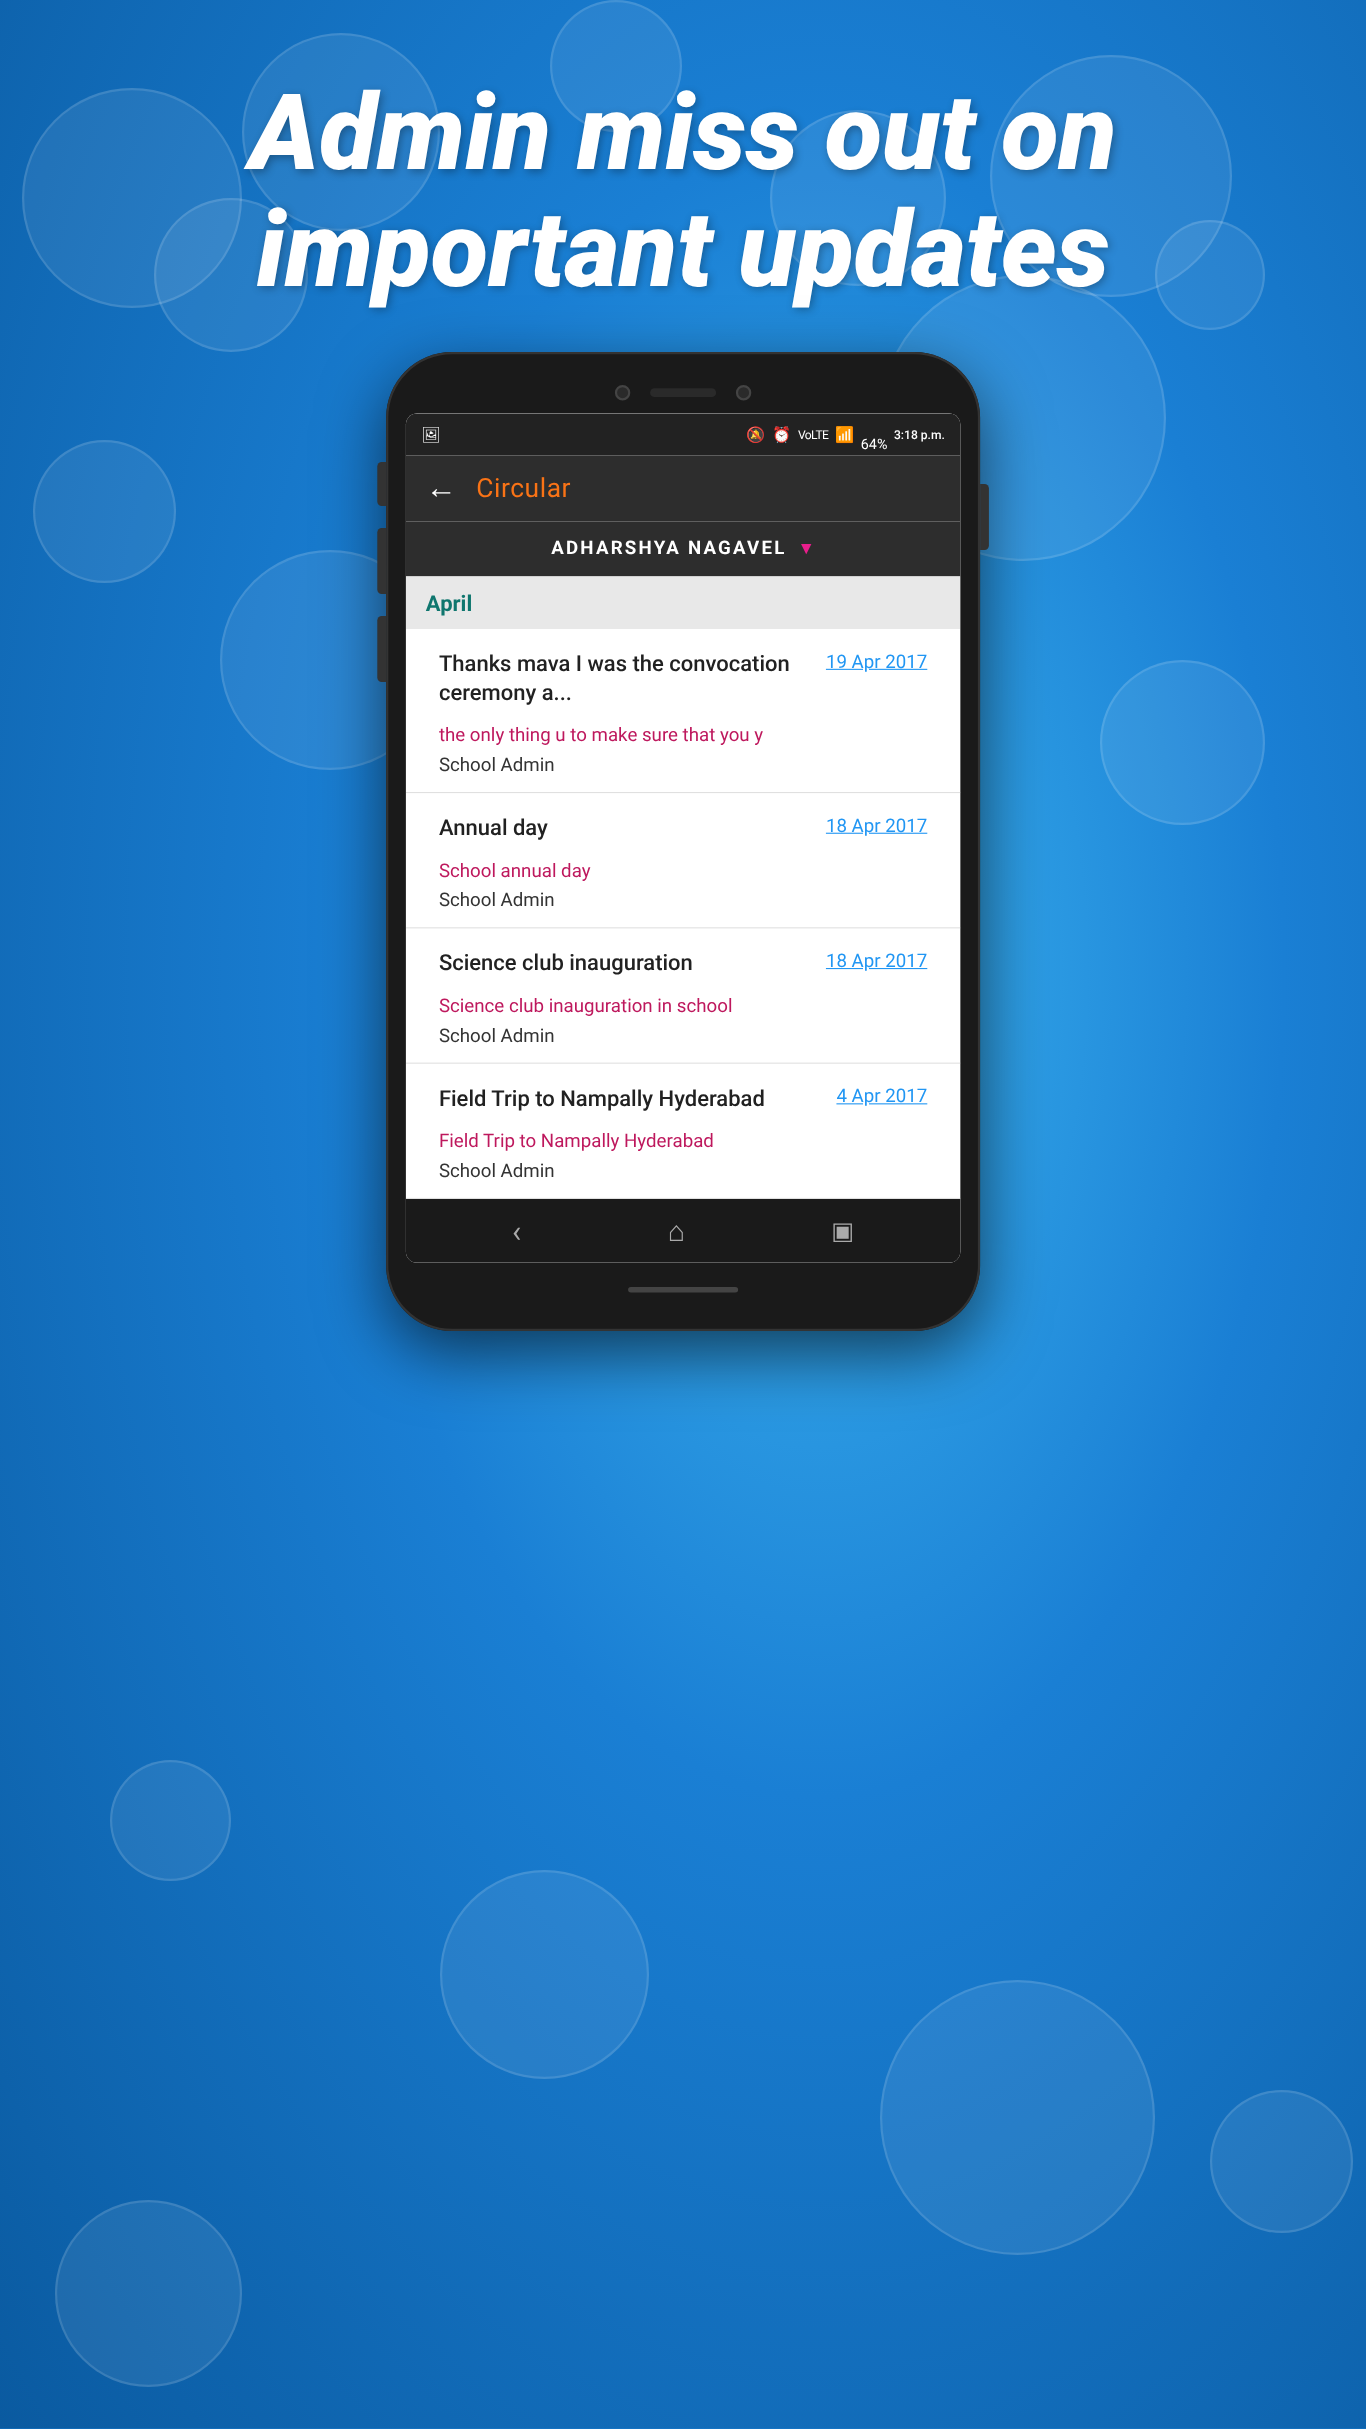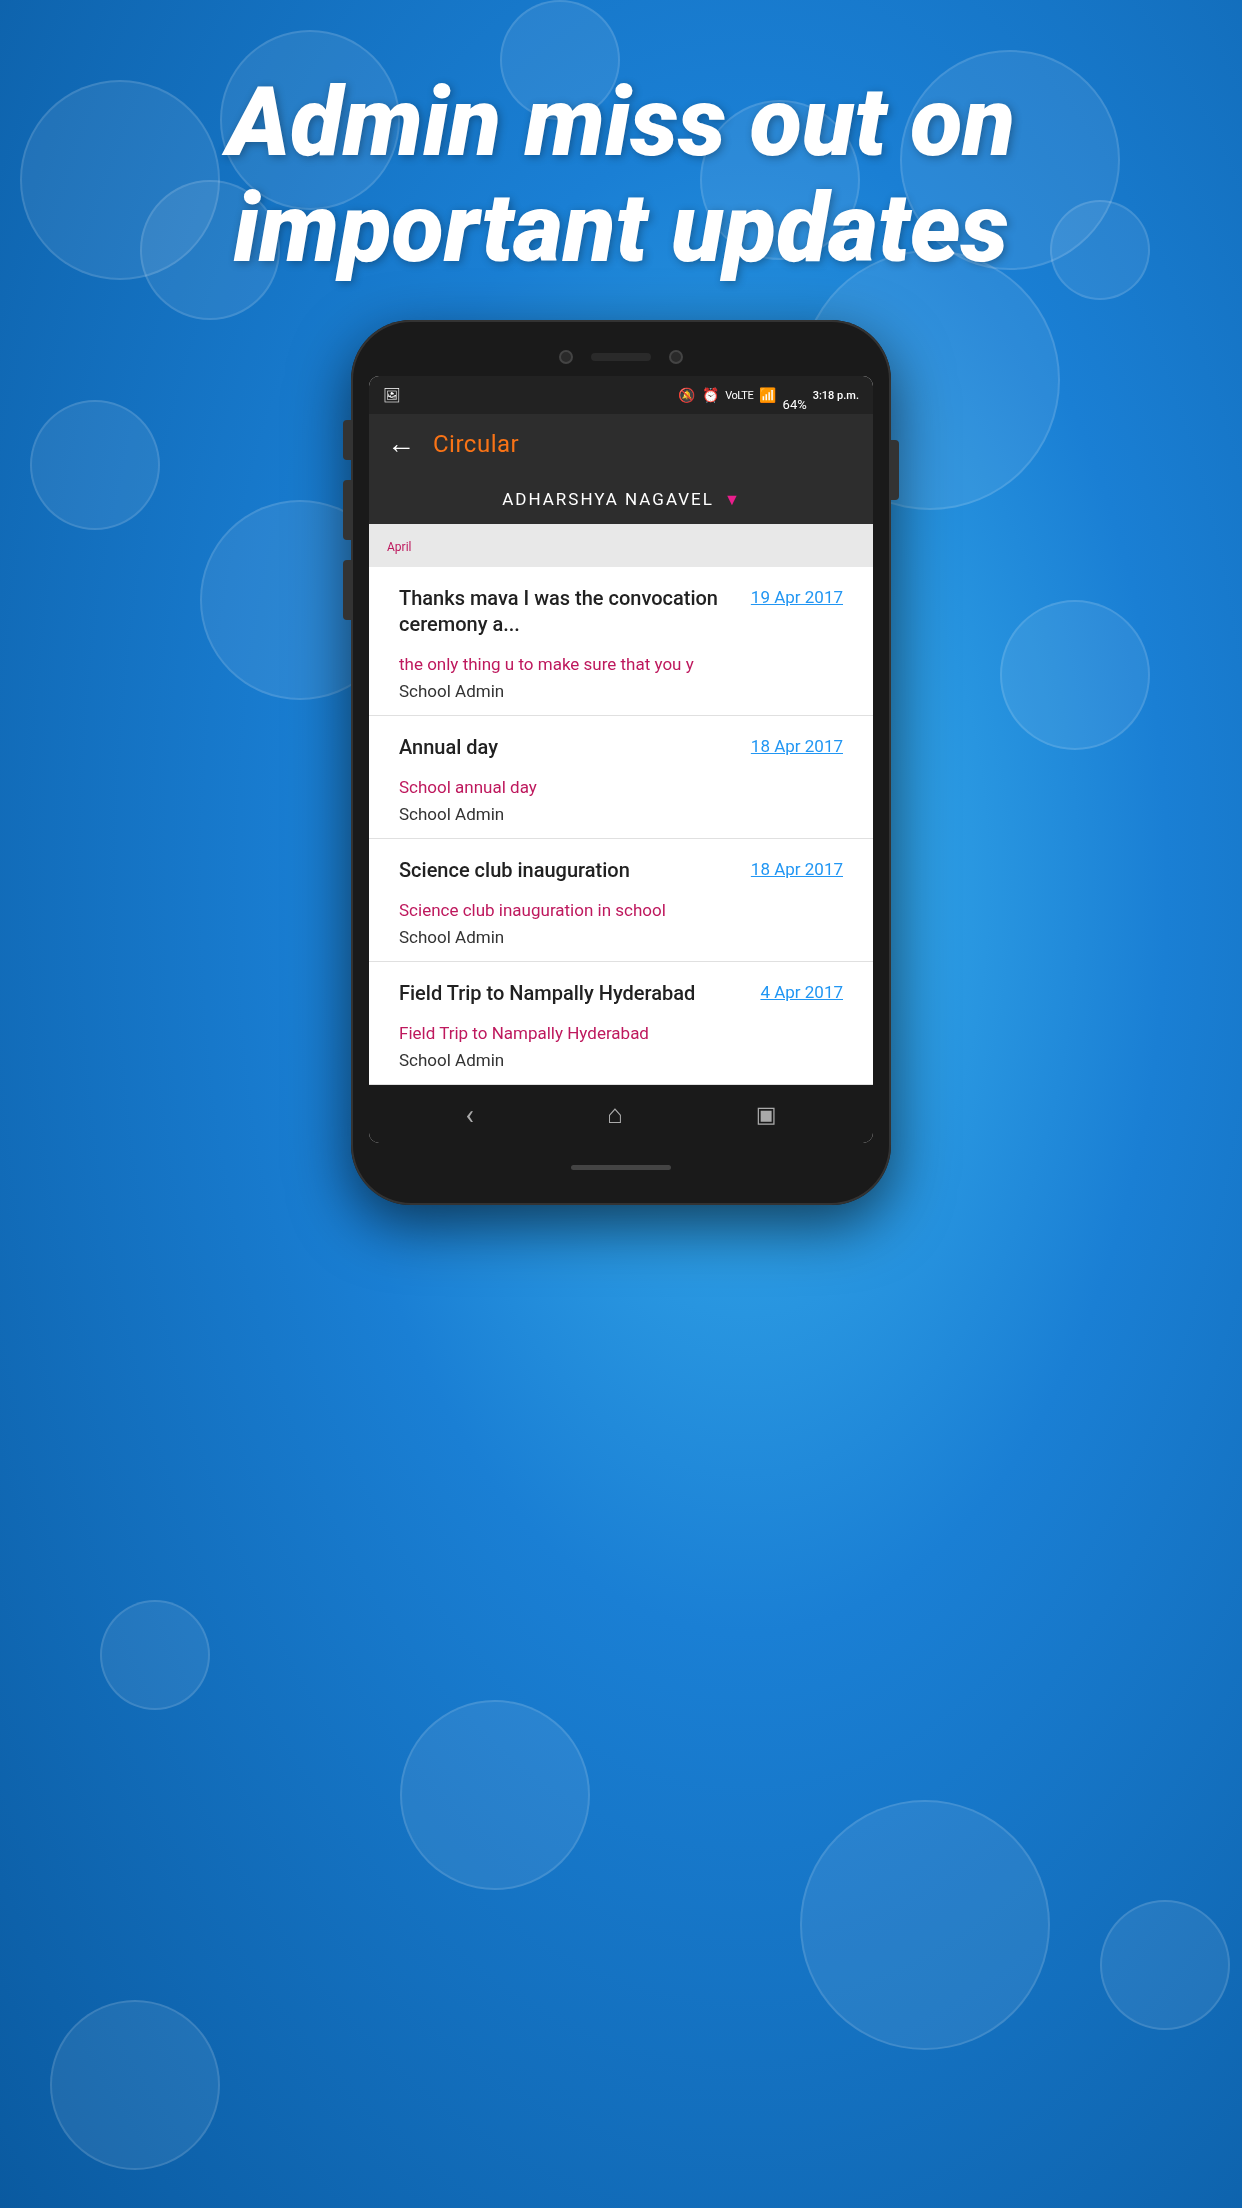--- a/index.html
+++ b/index.html
@@ -158,36 +158,36 @@
       height: 50px;
       display: flex;
       align-items: center;
       justify-content: center;
       gap: 10px;
     }
     .student-name {
       color: #fff;
       font-size: 17px;
       letter-spacing: 2px;
-      font-weight: 400;
+      font-weight: 700;
     }
     .dropdown-arrow {
       color: #e91e8c;
       font-size: 16px;
     }
 
     
     .month-header {
       background: #e8e8e8;
       padding: 12px 18px;
     }
     .month-label {
-      color: #be185d;
-      font-size: 12px;
-      font-weight: 400;
+      color: #0f766e;
+      font-size: 20px;
+      font-weight: 700;
     }
 
     
     .circular-list {
       background: #fff;
     }
     .circular-item {
       padding: 18px 30px 14px;
       border-bottom: 1px solid #e0e0e0;
     }

